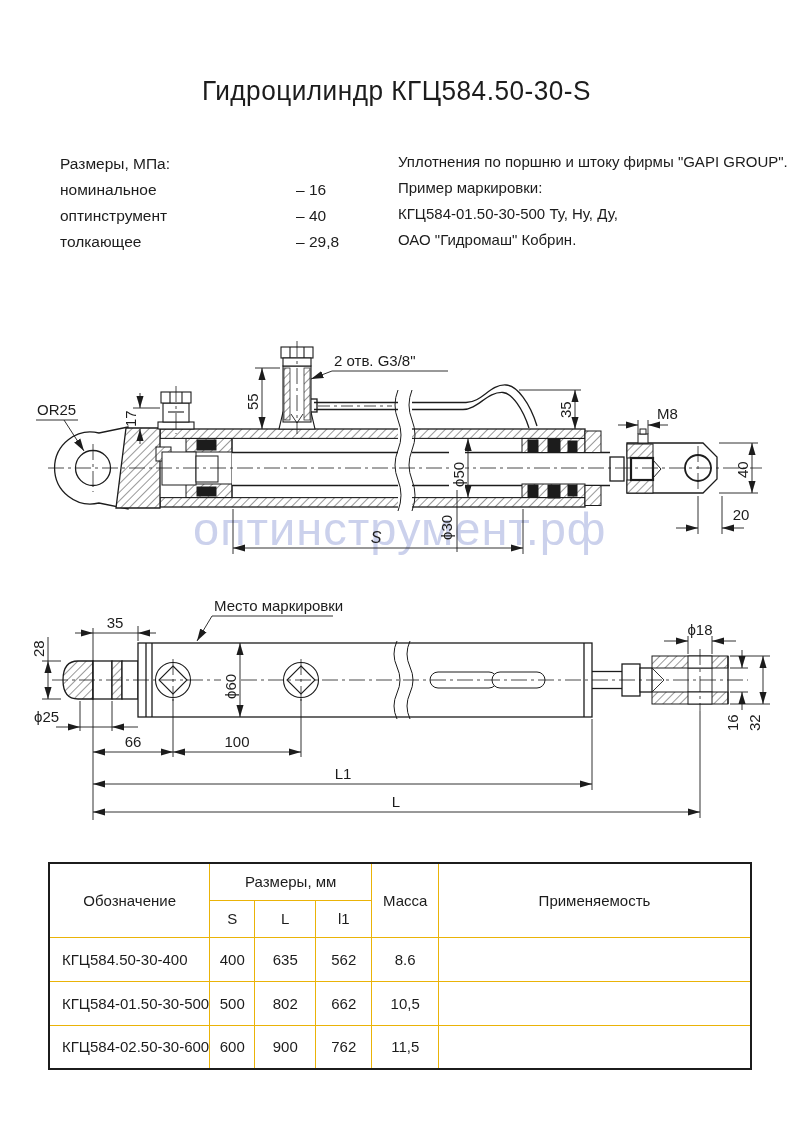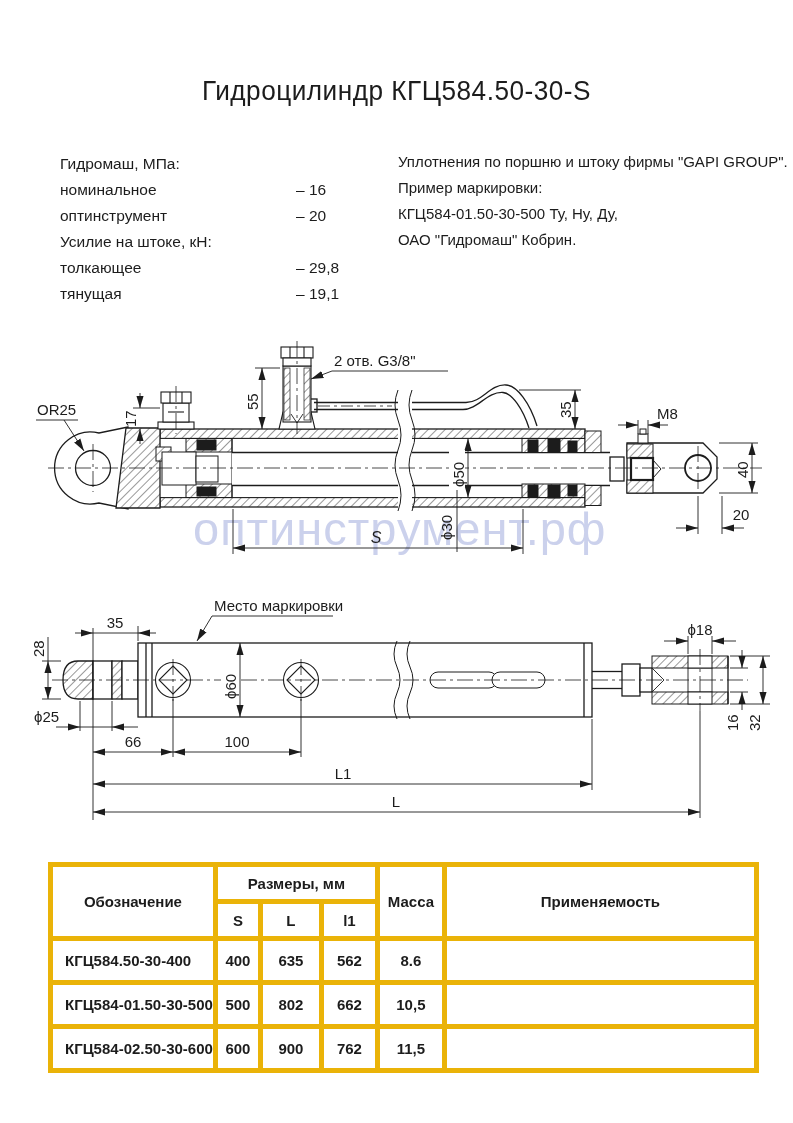--- a/index.html
+++ b/index.html
@@ -10,51 +10,46 @@
   .specs{position:absolute;left:60px;top:151px;width:290px;font-size:15.5px;}
   .spec-row{position:relative;height:26px;line-height:26px;}
   .spec-value{position:absolute;left:236px;top:0;}
   .notes{position:absolute;left:398px;top:149px;width:360px;font-size:15px;}
   .note-line{height:26px;line-height:26px;white-space:nowrap;}
   .watermark{position:absolute;left:193px;top:501px;font-size:47px;letter-spacing:1px;
              color:#c3c9e9;opacity:0.85;white-space:nowrap;z-index:1;}
   svg.drawing{position:absolute;left:0;top:0;z-index:2;}
   .sizes-table{position:absolute;left:48px;top:862px;z-index:3;border-collapse:collapse;
                table-layout:fixed;font-size:15px;color:#1c1c1c;}
-  .sizes-table th,.sizes-table td{border:5px solid #eab308;font-weight:bold;
+  .sizes-table th,.sizes-table td{border:1px solid #eab308;font-weight:normal;
                text-align:center;padding:0;overflow:hidden;white-space:nowrap;}
   .sizes-table{border:2px solid #1c1c1c;}
   .sizes-table td.desig{text-align:left;padding-left:12px;}
   .hr1{height:37px;} .hr2{height:37px;} .dr{height:44px;margin-top:36px;}
 </style>
 </head>
 <body>
 
 <div class="page">
 
   <div class="title">Гидроцилиндр КГЦ584.50-30-S</div>
 
   <div class="specs">
-    <div class="spec-row">Гидромаш, МПа:</div>
+    <div class="spec-row">Размеры, МПа:</div>
     <div class="spec-row">
       <span>номинальное</span>
       <span class="spec-value">– 16</span>
     </div>
     <div class="spec-row">
       <span>оптинструмент</span>
-      <span class="spec-value">– 20</span>
+      <span class="spec-value">– 40</span>
     </div>
-    <div class="spec-row">Усилие на штоке, кН:</div>
     <div class="spec-row">
       <span>толкающее</span>
       <span class="spec-value">– 29,8</span>
-    </div>
-    <div class="spec-row">
-      <span>тянущая</span>
-      <span class="spec-value">– 19,1</span>
     </div>
   </div>
 
   <div class="notes">
     <div class="note-line">Уплотнения по поршню и штоку фирмы "GAPI GROUP".</div>
     <div class="note-line">Пример маркировки:</div>
     <div class="note-line">КГЦ584-01.50-30-500 Ту, Ну, Ду,</div>
     <div class="note-line">ОАО "Гидромаш" Кобрин.</div>
   </div>
 

